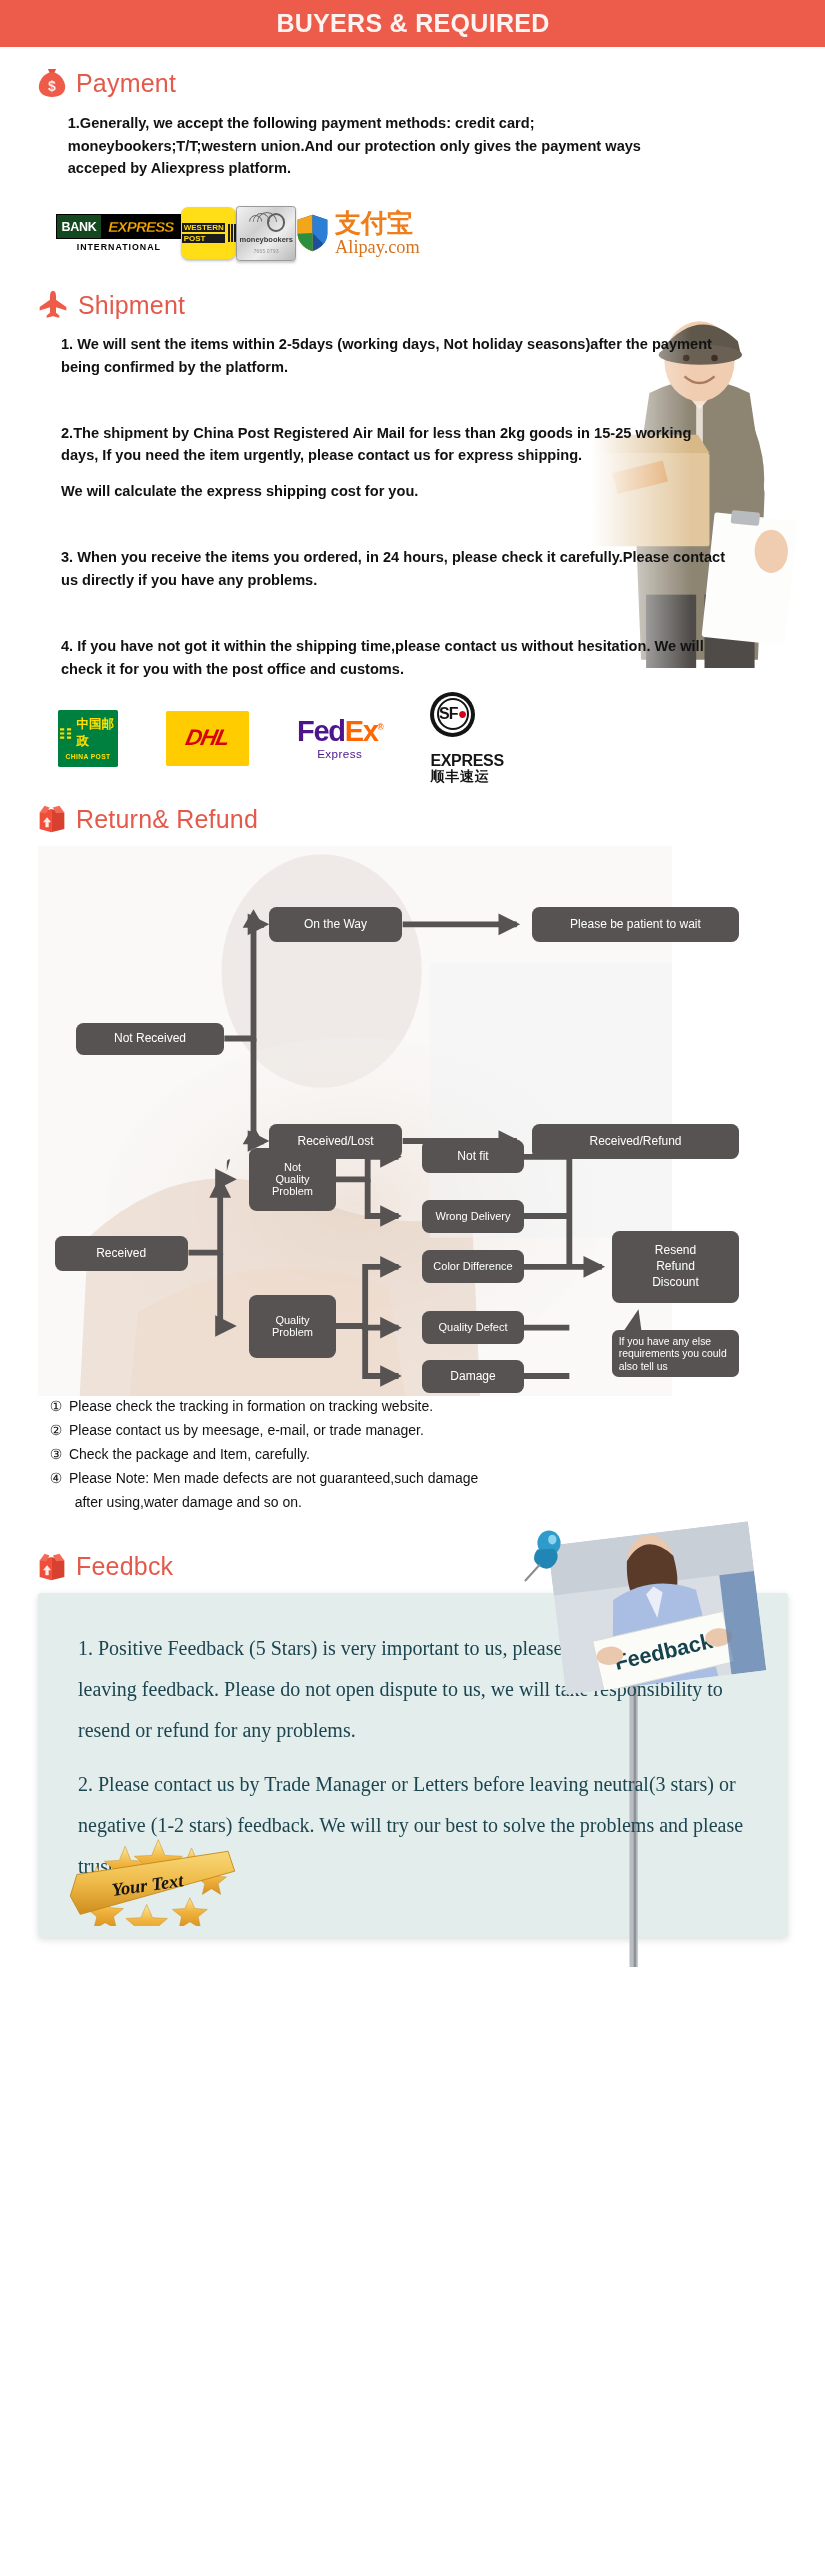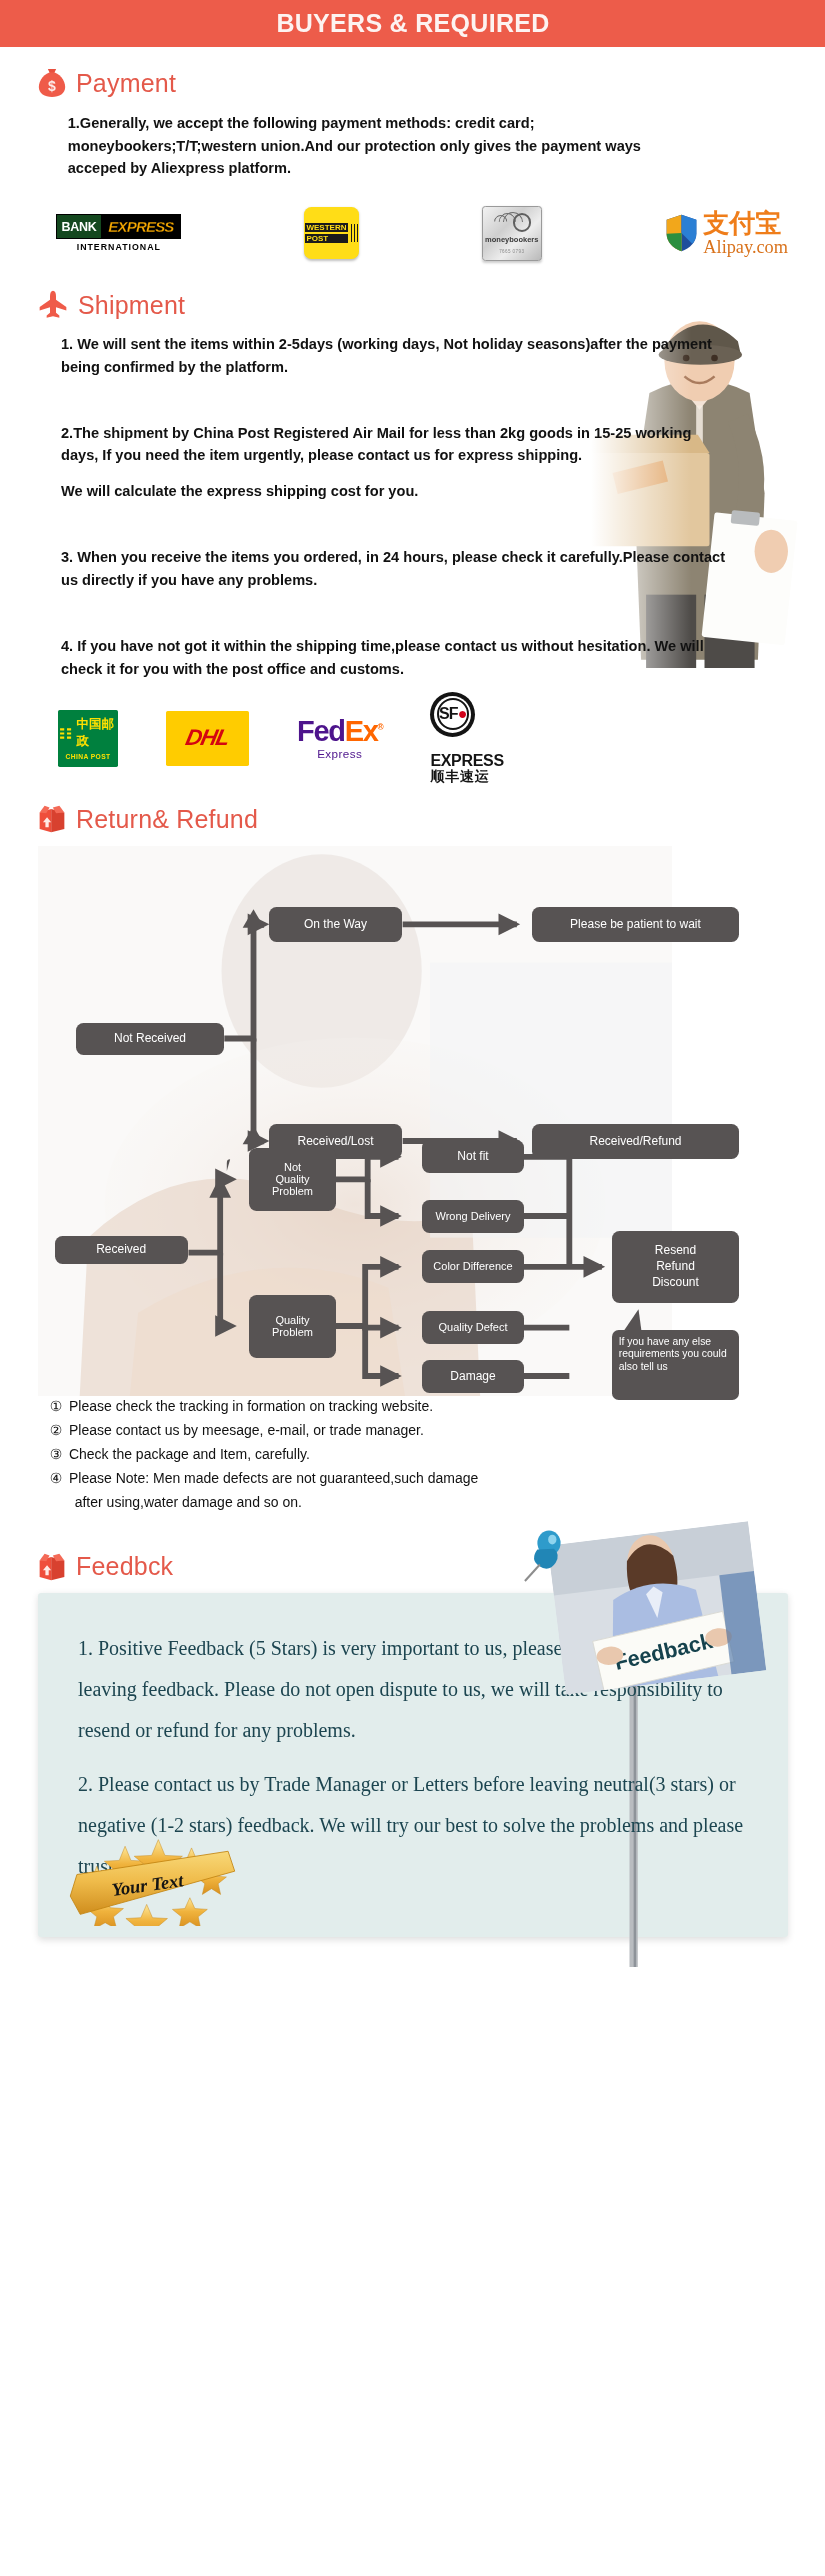--- a/index.html
+++ b/index.html
@@ -249,21 +249,21 @@
       <path d="M17 6 C26 6 33 16 33 24 C33 32 26 36 17 36 C8 36 1 32 1 24 C1 16 8 6 17 6 Z" fill="#ef5b49"></path>
       <text x="17" y="29" font-size="17" font-weight="bold" fill="#fdeceb" text-anchor="middle" font-family="Liberation Sans, sans-serif">$</text>
     </svg>
     <div class="sec-title">Payment</div>
   </div>
 
   <div class="body-text" style="padding-left:16.7px;max-width:617px;">
     <p>1.Generally, we accept the following payment methods: credit card; moneybookers;T/T;western union.And our protection only gives the payment ways acceped by Aliexpress platform.</p>
   </div>
 
-  <div class="logo-row" style="margin-top:18.3px;padding-left:18.3px;height:70px;justify-content:space-between;">
+  <div class="logo-row" style="margin-top:18.3px;padding-left:18.3px;height:70px;">
 
     <div class="bt-wrap">
       <div class="bt-top">
         <div class="bt-green">BANK</div>
         <div class="bt-orange">EXPRESS</div>
       </div>
       <div class="bt-sub">INTERNATIONAL</div>
     </div>
 
     <div class="wu">
@@ -501,21 +501,21 @@
     </div>
 
     <div class="node" style="left:231px;top:278px;width:133px;height:35px;">
       <span>Received/Lost</span>
     </div>
 
     <div class="node" style="left:494px;top:278px;width:207px;height:35px;">
       <span>Received/Refund</span>
     </div>
 
-    <div class="node" style="left:16.7px;top:390px;width:133px;height:28px;">
+    <div class="node" style="left:16.7px;top:390px;width:133px;height:35px;">
       <span>Received</span>
     </div>
 
     <div class="node small" style="left:211px;top:302px;width:87px;height:63px;white-space:pre-line;">
       <span>Not
 Quality
 Problem</span>
     </div>
 
     <div class="node small" style="left:211px;top:449px;width:87px;height:63px;white-space:pre-line;">
@@ -542,21 +542,21 @@
     <div class="node" style="left:384px;top:514px;width:102px;height:33px;">
       <span>Damage</span>
     </div>
 
     <div class="node" style="left:574px;top:385px;width:127px;height:72px;white-space:pre-line;line-height:1.3;">
       <span>Resend
 Refund
 Discount</span>
     </div>
 
-    <div class="callout" style="left:574px;top:484px;width:127px;height:70px;">
+    <div class="callout" style="left:574px;top:484px;width:127px;height:47px;">
       <span>If you have any else requirements you could also tell us</span>
     </div>
   </div>
 
   <div class="notes" style="padding-left:11.7px;margin-top:-1.7px;">
     <div class="note-item">
       <span class="note-num">①</span>
       <span>Please check the tracking in formation on tracking website.</span>
     </div>
     <div class="note-item">

